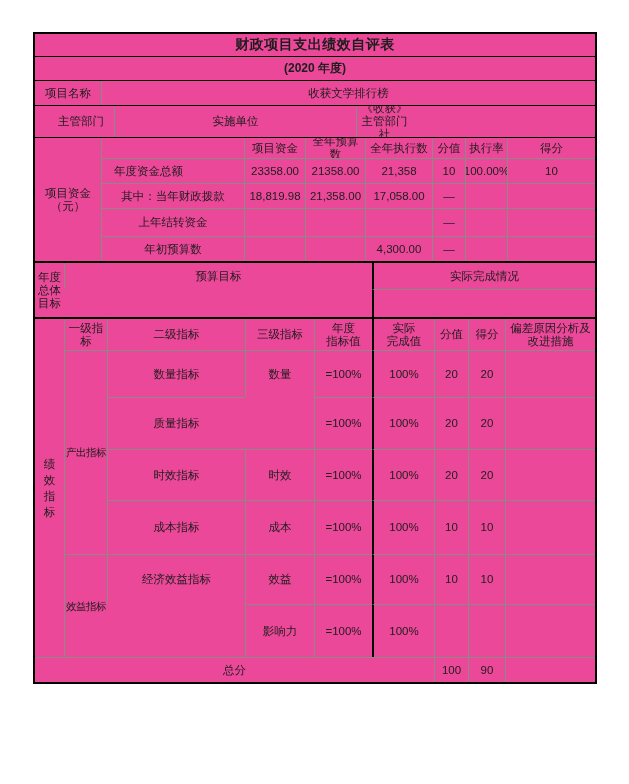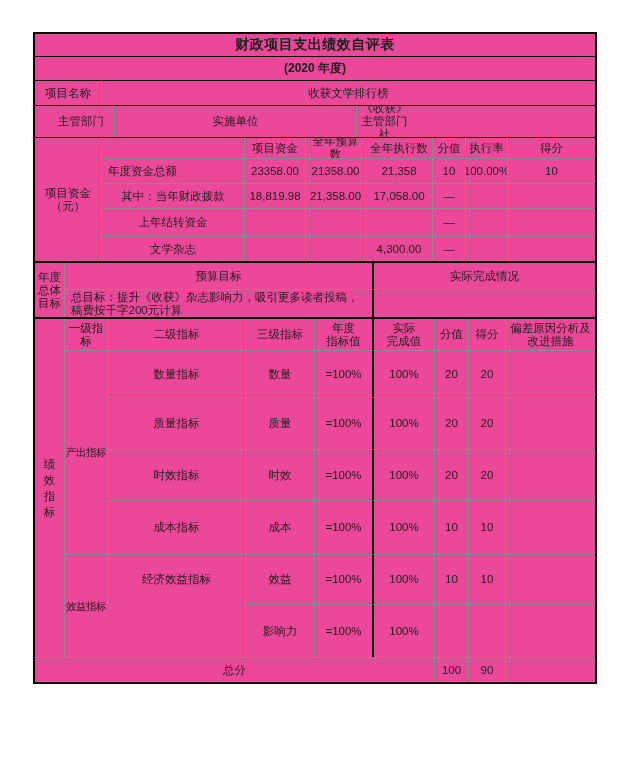--- a/index.html
+++ b/index.html
@@ -32,21 +32,21 @@
              border-top:1px solid #8a8a8a; }
   .cell {
     border-left:1px solid #8a8a8a; border-top:1px solid #8a8a8a;
     display:flex; align-items:center; justify-content:center;
     text-align:center; font-size:11.5px; line-height:13px; overflow:hidden;
     padding:0 1px;
   }
   .nl { border-left:none; }
   .nt { border-top:none; }
   .pre { white-space:pre-line; }
-  .left { justify-content:flex-start; text-align:left; padding-left:6px; }
+  .left { justify-content:flex-start; text-align:left; padding-left:12px; }
   .thickl { border-left:2px solid #000000; }
   .lvl1 { font-size:10.5px; letter-spacing:-0.5px; }
   .vhdr { line-height:16px; }
   .num { font-size:11.5px; }
   .goal-text { line-height:13px; }
 </style>
 </head>
 <body>
 
 <div class="table-wrap">
@@ -94,37 +94,35 @@
     <div class="cell num" style="grid-area:3/8/4/9"></div>
 
     <div class="cell" style="grid-area:4/2/5/3">上年结转资金</div>
     <div class="cell num" style="grid-area:4/3/5/4"></div>
     <div class="cell num" style="grid-area:4/4/5/5"></div>
     <div class="cell num" style="grid-area:4/5/5/6"></div>
     <div class="cell num" style="grid-area:4/6/5/7">—</div>
     <div class="cell num" style="grid-area:4/7/5/8"></div>
     <div class="cell num" style="grid-area:4/8/5/9"></div>
 
-    <div class="cell" style="grid-area:5/2/6/3">文学杂志</div>
+    <div class="cell" style="grid-area:5/2/6/3">年初预算数</div>
     <div class="cell num" style="grid-area:5/3/6/4"></div>
     <div class="cell num" style="grid-area:5/4/6/5"></div>
     <div class="cell num" style="grid-area:5/5/6/6">4,300.00</div>
     <div class="cell num" style="grid-area:5/6/6/7">—</div>
     <div class="cell num" style="grid-area:5/7/6/8"></div>
     <div class="cell num" style="grid-area:5/8/6/9"></div>
   </div>
 
   <div class="grid g-goal">
     <div class="cell nl nt pre" style="grid-area:1/1/3/2">年度
 总体
 目标</div>
     <div class="cell nt" style="grid-area:1/2/2/3">预算目标</div>
     <div class="cell nt thickl" style="grid-area:1/3/2/4">实际完成情况</div>
-    <div class="cell left pre goal-text" style="grid-area:2/2/3/3">总目标：提升《收获》杂志影响力，吸引更多读者投稿，
-稿费按千字200元计算</div>
     <div class="cell thickl" style="grid-area:2/3/3/4"></div>
   </div>
 
   <div class="grid g-ind">
     <div class="cell nl nt pre vhdr" style="grid-area:1/1/8/2">绩
 效
 指
 标</div>
     <div class="cell nt" style="grid-area:1/2/2/3">一级指标</div>
     <div class="cell nt" style="grid-area:1/3/2/4">二级指标</div>
@@ -142,21 +140,20 @@
 
     <div class="cell" style="grid-area:2/3/3/4">数量指标</div>
     <div class="cell" style="grid-area:2/4/3/5">数量</div>
     <div class="cell" style="grid-area:2/5/3/6">=100%</div>
     <div class="cell thickl" style="grid-area:2/6/3/7">100%</div>
     <div class="cell" style="grid-area:2/7/3/8">20</div>
     <div class="cell" style="grid-area:2/8/3/9">20</div>
     <div class="cell" style="grid-area:2/9/3/10"></div>
 
     <div class="cell" style="grid-area:3/3/4/4">质量指标</div>
-    <div class="cell" style="grid-area:3/4/4/5">质量</div>
     <div class="cell" style="grid-area:3/5/4/6">=100%</div>
     <div class="cell thickl" style="grid-area:3/6/4/7">100%</div>
     <div class="cell" style="grid-area:3/7/4/8">20</div>
     <div class="cell" style="grid-area:3/8/4/9">20</div>
     <div class="cell" style="grid-area:3/9/4/10"></div>
 
     <div class="cell" style="grid-area:4/3/5/4">时效指标</div>
     <div class="cell" style="grid-area:4/4/5/5">时效</div>
     <div class="cell" style="grid-area:4/5/5/6">=100%</div>
     <div class="cell thickl" style="grid-area:4/6/5/7">100%</div>

